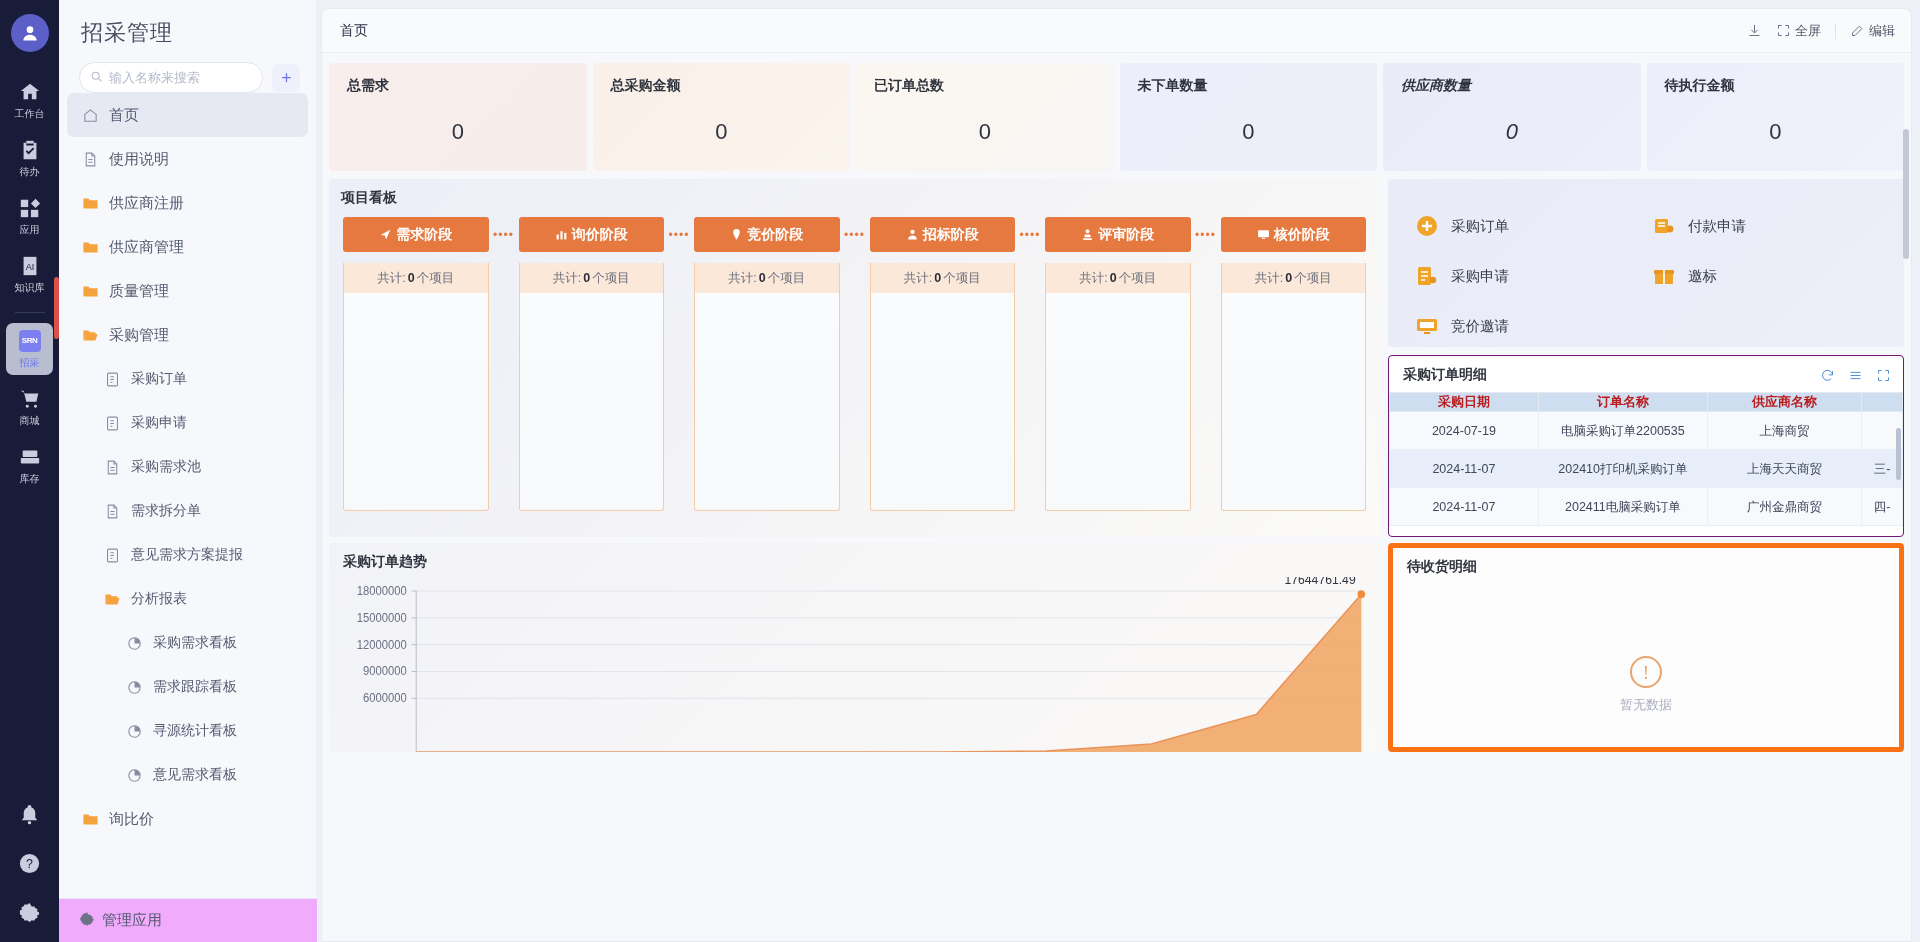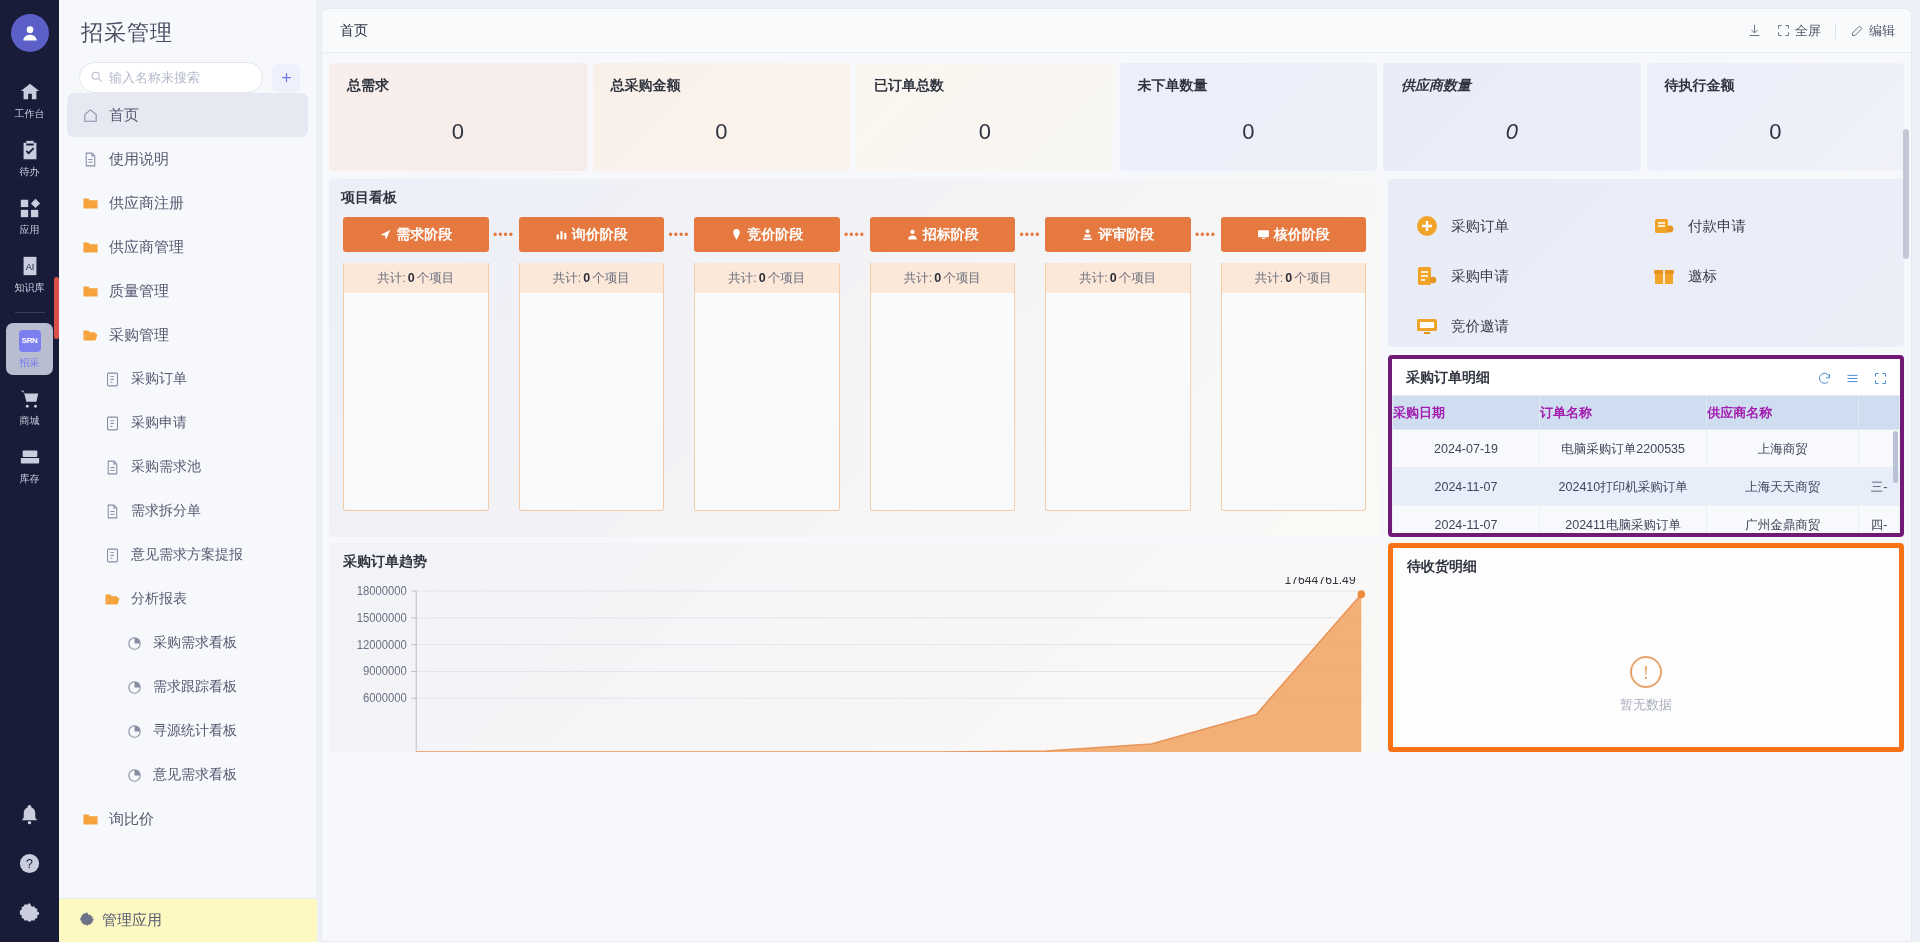--- a/index.html
+++ b/index.html
@@ -77,21 +77,21 @@
   .mi .mic { width: 18px; height: 18px; display: flex; align-items: center; justify-content: center; flex: 0 0 18px; }
   .mi .mic svg { width: 17px; height: 17px; }
   .mi.lv2 { padding-left: 36px; font-size: 14px; }
   .mi.lv3 { padding-left: 58px; font-size: 14px; }
   .ic-stroke { fill: none; stroke: #868da3; stroke-width: 1.5; }
   .ic-folder { fill: #f5a33c; }
   .ic-clock { fill: none; stroke: #868da3; stroke-width: 1.5; }
 
   .menu-foot {
     position: absolute; bottom: 0; left: 0; width: 258px; height: 44px;
-    border-top: 1px solid #e6e9f1; background: #fef9c3;
+    border-top: 1px solid #e6e9f1; background: #f0abfc;
     display: flex; align-items: center; gap: 7px; padding-left: 20px;
     font-size: 15px; color: #555b70; cursor: pointer;
   }
   .menu-foot svg { width: 16px; height: 16px; fill: #6c7287; }
 
   
   .content { flex: 1; height: 942px; position: relative; background: #eef0f7;
     padding: 8px 8px 0 4px; }
   .board { width: 100%; height: 100%; background: #f7f8fb; border-radius: 8px 8px 0 0;
     border: 1px solid #e8eaf2; position: relative; overflow: hidden; }
@@ -156,31 +156,31 @@
   .quick {
     height: 168px; background: linear-gradient(135deg,#e9ecf7,#eceef8);
     border-radius: 4px; padding: 22px 26px 0 26px; position: relative;
     display: grid; grid-template-columns: 1fr 1fr; grid-auto-rows: 50px; column-gap: 10px;
   }
   .qa { display: flex; align-items: center; gap: 11px; font-size: 14.5px; color: #3b4050; cursor: pointer; }
   .qa .qi { width: 26px; height: 26px; flex: 0 0 26px; display: flex; align-items: center; justify-content: center; }
   .qa .qi svg { width: 24px; height: 24px; }
 
   .orders {
-    flex: 1; background: #fff; border-radius: 4px; border: 4px solid #701a75;
+    flex: 1; background: #fff; border-radius: 4px; border: 1px solid #701a75;
     padding: 10px 0 0 0; position: relative; overflow: hidden;
   }
   .orders-head { display: flex; align-items: center; justify-content: space-between; padding: 0 12px 8px 14px; }
   .orders-title { font-size: 14px; font-weight: bold; color: #30343f; }
   .orders-tools { display: flex; gap: 13px; }
   .orders-tools svg { width: 15px; height: 15px; stroke: #4e90d8; fill: none; stroke-width: 1.6; cursor: pointer; }
   table.ot { width: 100%; border-collapse: collapse; table-layout: fixed; }
   table.ot th {
-    background: #cfddf0; font-size: 13px; color: #a21caf; font-weight: bold;
-    height: 34px; border: 1px solid #e4e8f0; text-align: left;
+    background: #cfddf0; font-size: 13px; color: #b91c1c; font-weight: bold;
+    height: 19px; border: 1px solid #e4e8f0; text-align: center;
   }
   table.ot td {
     font-size: 12.5px; color: #41465a; height: 38px; text-align: center;
     border: 1px solid #eaeef5; padding: 2px 4px; line-height: 16px;
   }
   table.ot tr:nth-child(even) td { background: #e7eefa; }
   table.ot tr:nth-child(odd) td { background: #f7f9fc; }
   .ot-wrap { height: 168px; overflow: hidden; position: relative; }
   .ot-vscroll { position: absolute; right: 2px; top: 36px; width: 5px; height: 52px; background: #b9c2d4; border-radius: 3px; }
 

